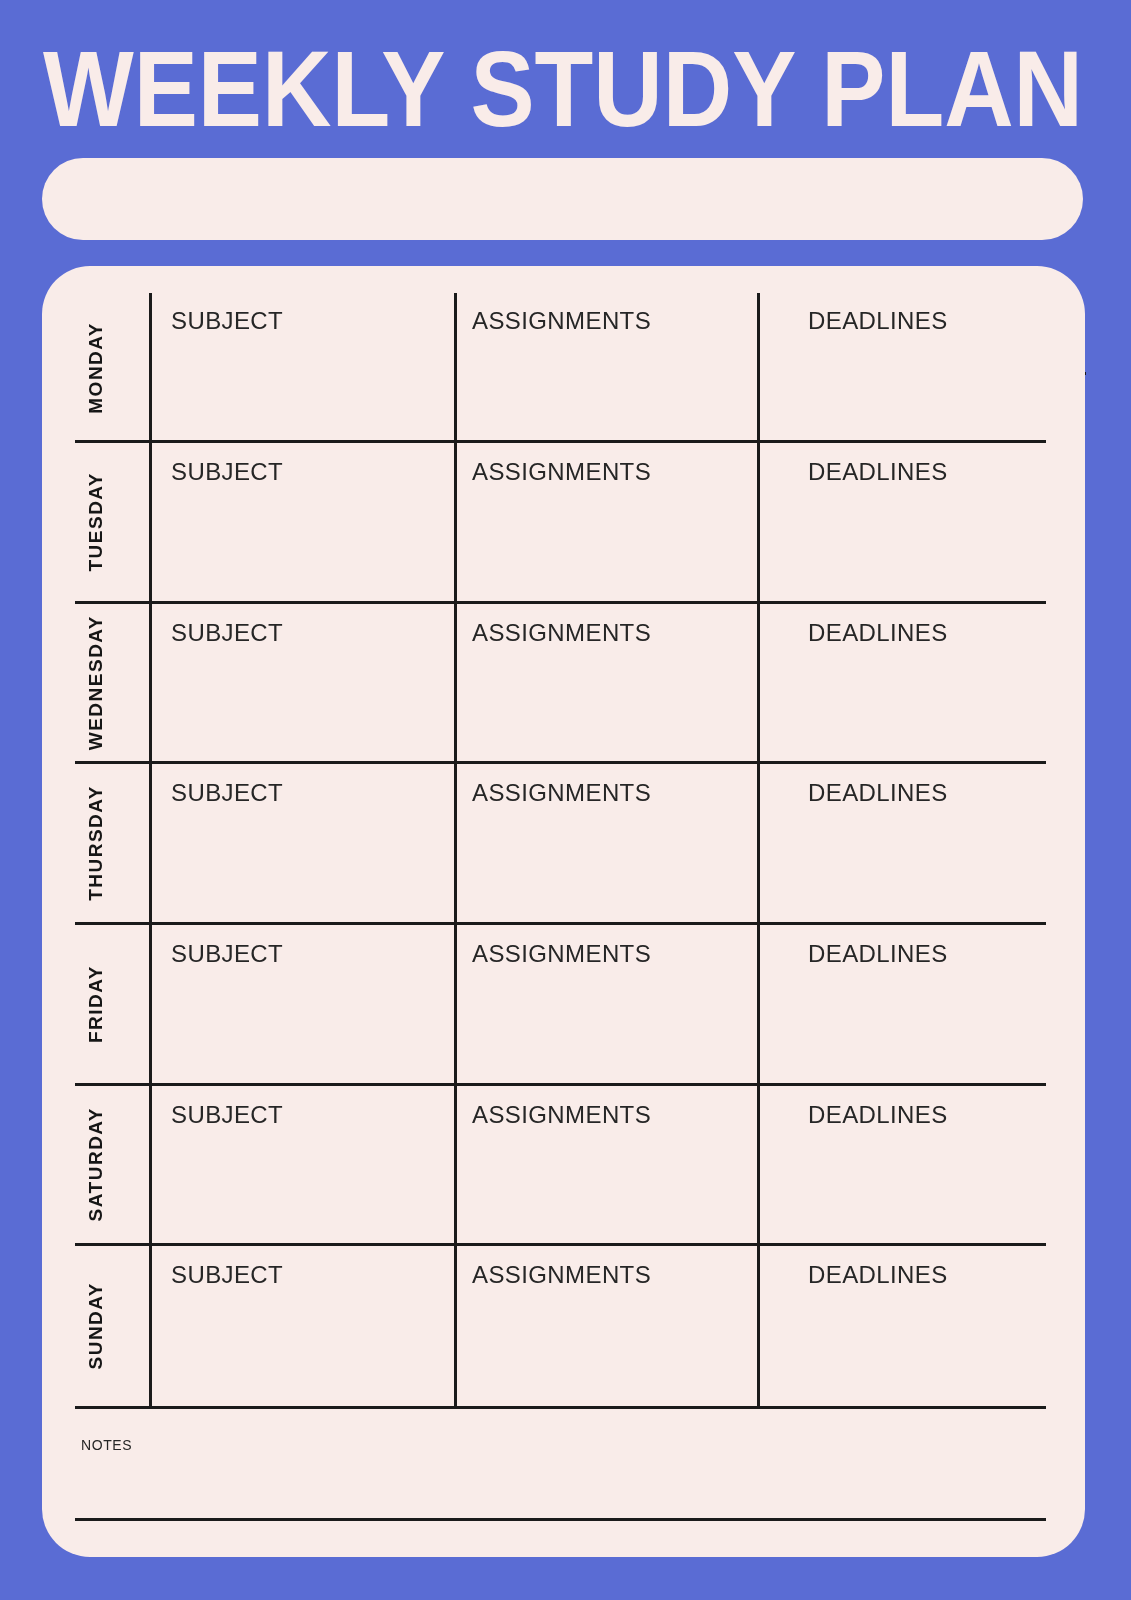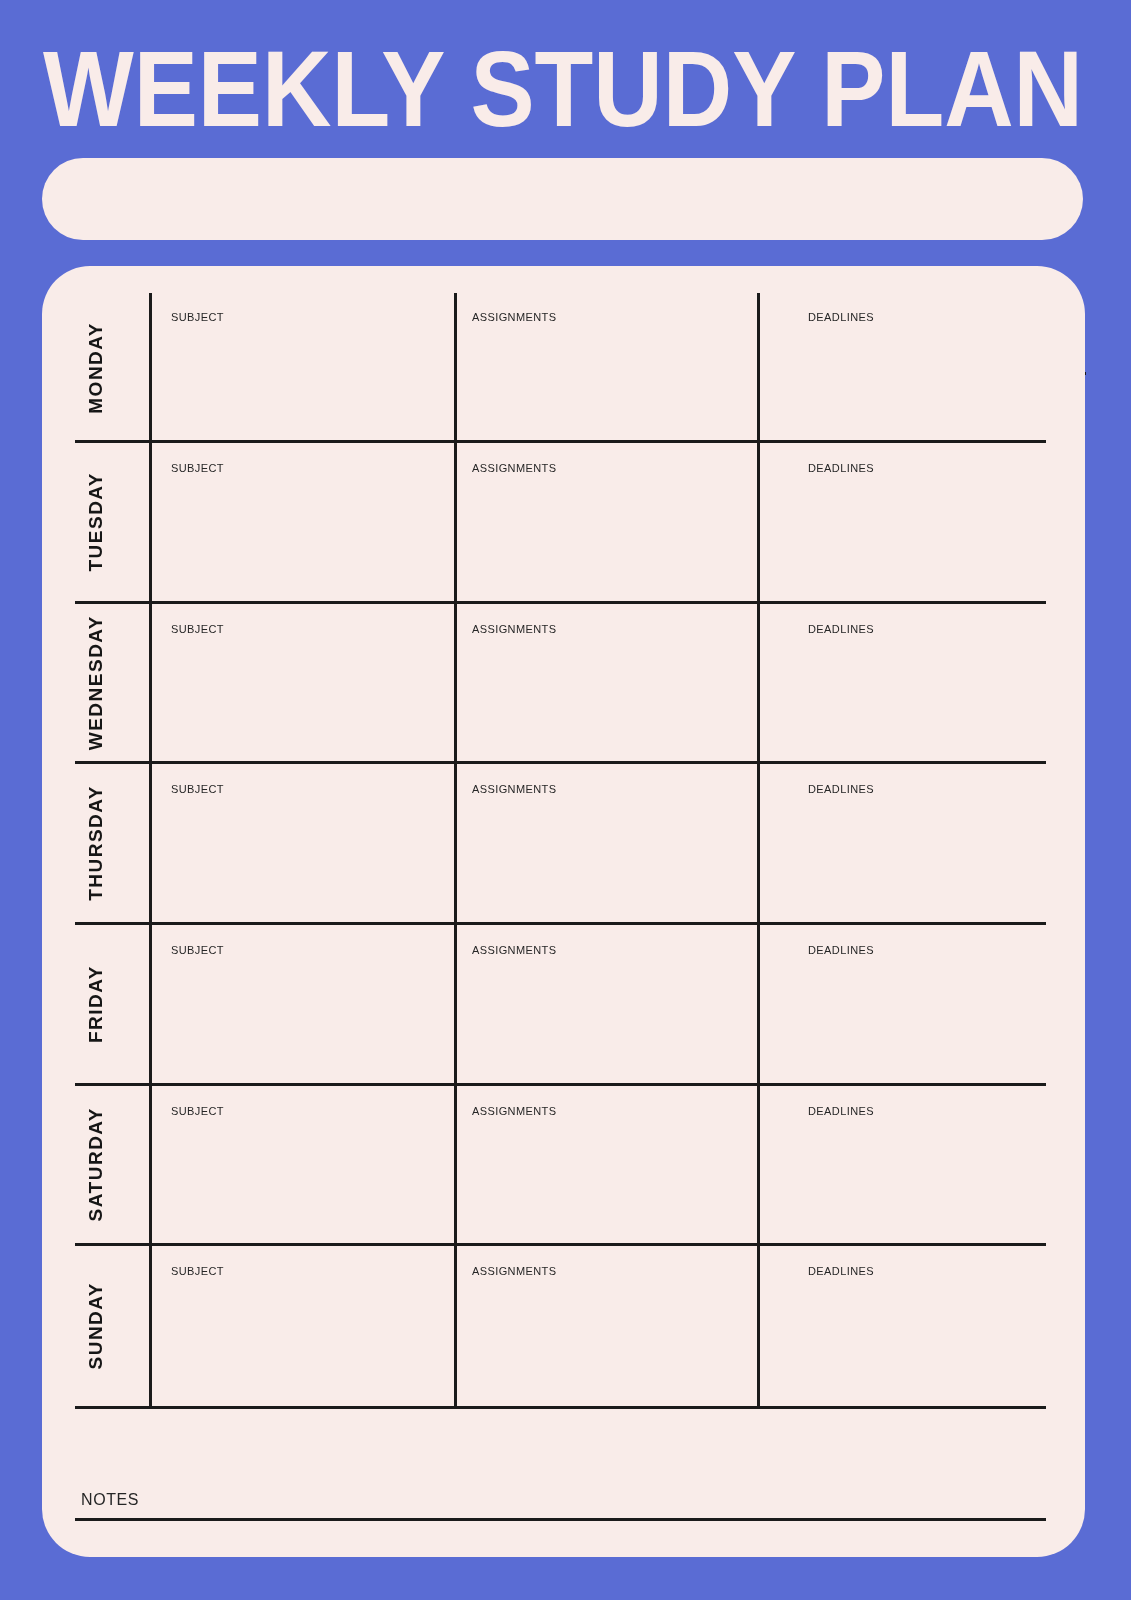--- a/index.html
+++ b/index.html
@@ -73,29 +73,29 @@
     transform:rotate(180deg);
     font-weight:bold;font-size:19px;letter-spacing:1.5px;color:#161616;
     white-space:nowrap;
   }
   .cell{position:absolute;top:0;height:100%;padding:15px 0 0 20px;}
   .r1 .cell{padding-top:12px;}
   .cell-subject{left:109px;width:303px;}
   .cell-assignments{left:415px;width:300px;padding-left:15px;}
   .cell-deadlines{left:746px;width:286px;}
   .cell-label{
-    font-size:11px;letter-spacing:0.4px;color:var(--text);
+    font-size:24px;letter-spacing:0.4px;color:var(--text);
     white-space:nowrap;
     margin-top:26px;
   }
 
   
   .notes-label{
-    position:absolute;left:39px;top:1225px;
-    font-size:16px;letter-spacing:0.6px;color:var(--text);
+    position:absolute;left:39px;top:1171px;
+    font-size:14px;letter-spacing:0.6px;color:var(--text);
   }
   .notes-area{position:absolute;left:33px;top:1196px;width:971px;height:54px;}
   .notes-line{position:absolute;left:33px;top:1252px;width:971px;height:3px;background:var(--line);}
 </style>
 </head>
 <body>
 
 <div class="page">
 
   <svg class="title-svg" viewBox="0 0 1040 108" preserveAspectRatio="none">

